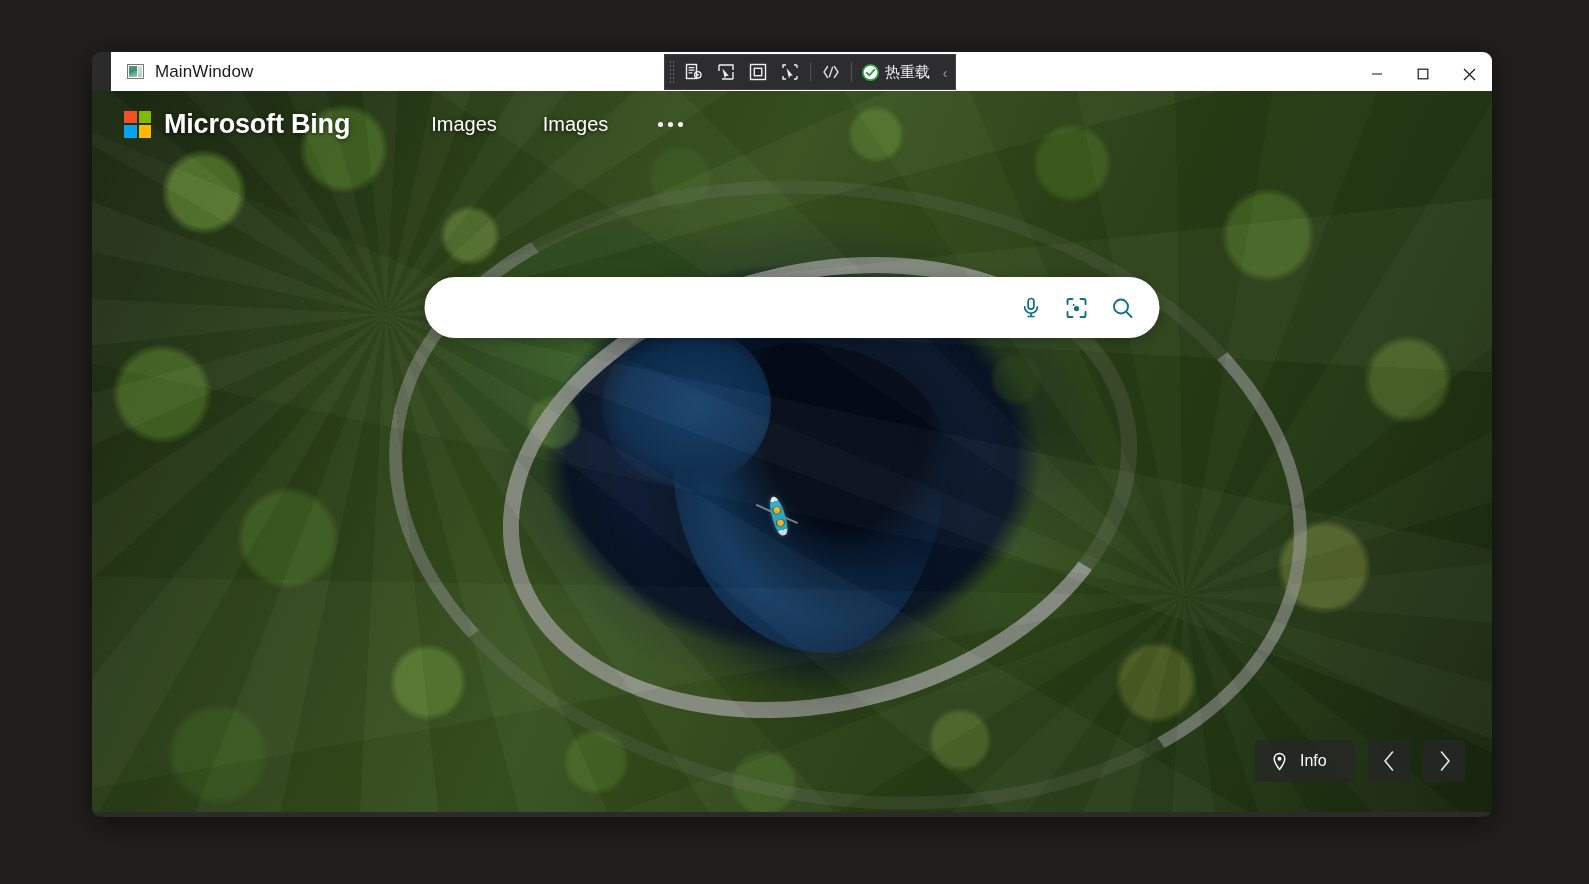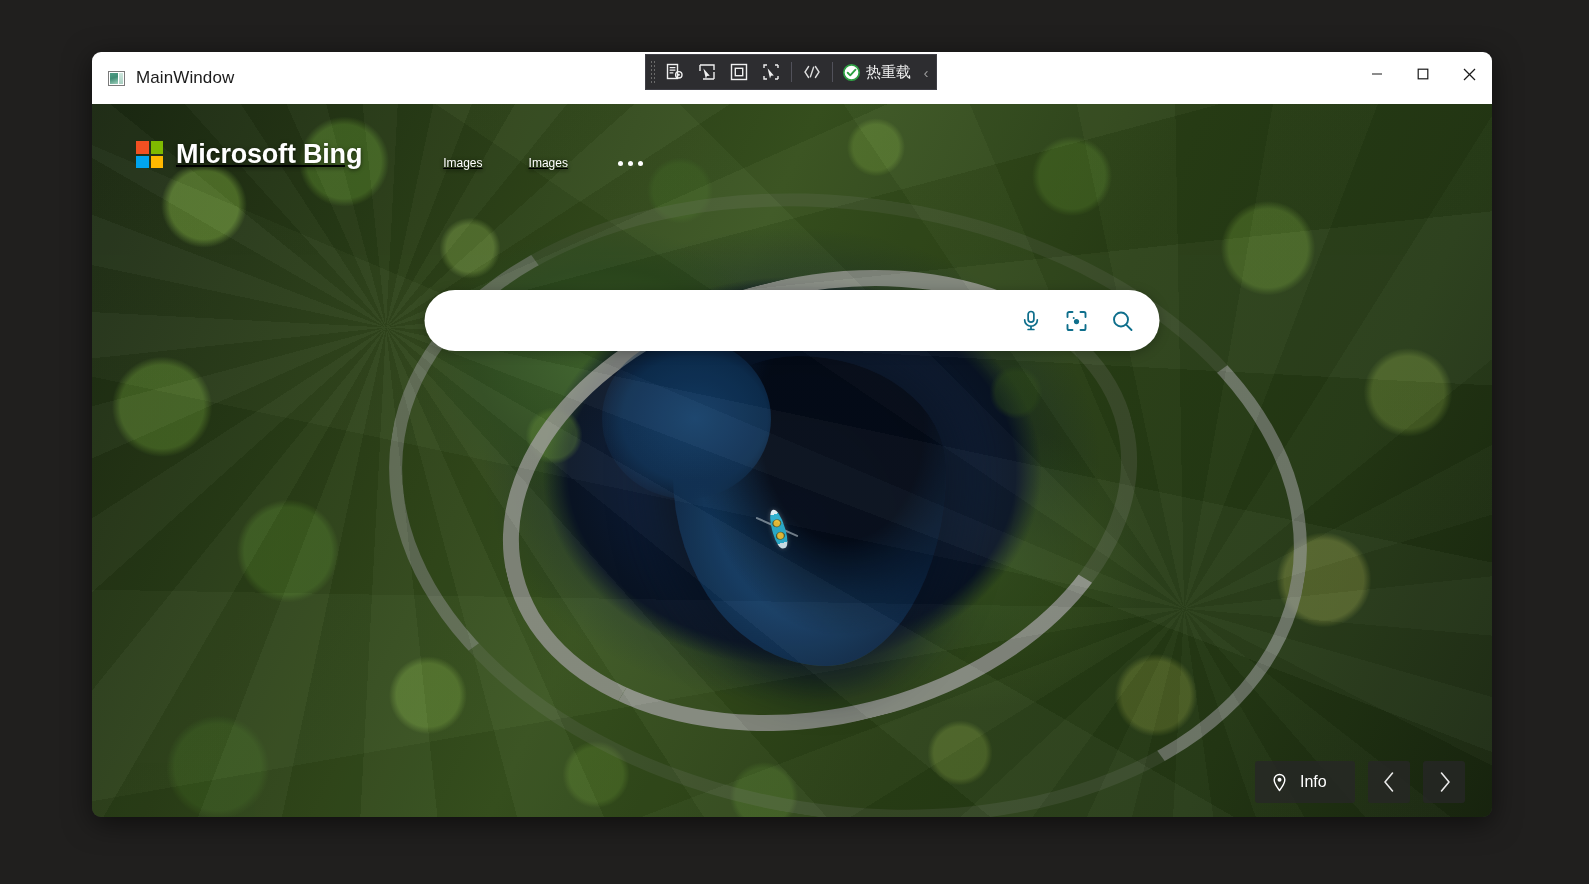--- a/index.html
+++ b/index.html
@@ -17,24 +17,25 @@
     width: 1400px; height: 765px;
     border-radius: 9px;
     background: #2b2b2b;
     overflow: hidden;
     box-shadow: 0 6px 28px rgba(0,0,0,.55);
   }
 
   
   #title-bar {
     position: relative;
-    height: 52px;
+    height: 39px;
     background: #ffffff;
     display: flex;
     align-items: center;
+    margin-left: 19px;
   }
   #title-bar-left { display: flex; align-items: center; padding-left: 16px; gap: 11px; }
   .app-icon {
     width: 17px; height: 15px;
     border: 1px solid #7a7a7a;
     background: #fff;
     position: relative;
     display: block;
   }
   .app-icon::before {
@@ -195,38 +196,37 @@
     width: 46px; height: 2px;
     background: rgba(215,228,235,.55);
     transform: rotate(24deg);
     border-radius: 2px;
   }
 
   
   #bing-header {
     position: relative; z-index: 5;
     height: 66px;
-    display: flex; align-items: flex-end;
-    padding: 0 30px 0 44px;
-    text-decoration: underline;
+    display: flex; align-items: center;
+    padding: 0 30px 0 32px;
   }
   #bing-logo { display: flex; align-items: center; gap: 13px; cursor: pointer; }
   .ms-squares {
     width: 27px; height: 27px;
     display: grid; grid-template-columns: 1fr 1fr; grid-template-rows: 1fr 1fr;
     gap: 2px;
   }
   .ms-squares i { display: block; }
   #bing-wordmark {
     color: #fff; font-size: 27px; font-weight: 600; letter-spacing: -.2px;
     text-shadow: 0 1px 4px rgba(0,0,0,.6);
   }
   #bing-nav { display: flex; align-items: center; gap: 46px; margin-left: 81px; }
   .nav-link {
-    color: #fff; font-size: 12px; cursor: pointer;
+    color: #fff; font-size: 20px; cursor: pointer;
     text-shadow: 0 1px 4px rgba(0,0,0,.75);
   }
   #nav-more {
     display: flex; gap: 5px; align-items: center; cursor: pointer; margin-left: 4px;
   }
   #nav-more i { width: 5px; height: 5px; border-radius: 50%; background: #fff; display: block; }
 
   #header-right {
     margin-left: auto;
     display: flex; align-items: center; gap: 0;
@@ -275,21 +275,21 @@
   }
   .search-ico-btn {
     width: 46px; height: 46px;
     display: flex; align-items: center; justify-content: center;
     cursor: pointer; border-radius: 50%;
   }
 
   
   #image-controls {
     position: absolute; z-index: 5;
-    right: 27px; bottom: 22px;
+    right: 27px; bottom: 30px;
     display: flex; align-items: flex-start; gap: 13px;
   }
   #info-button {
     height: 42px; min-width: 100px;
     background: rgba(38,38,38,.78);
     display: flex; align-items: center; gap: 11px;
     padding: 0 20px 0 15px;
     border-radius: 3px; cursor: pointer;
   }
   #info-button span { color: #fff; font-size: 16px; }

